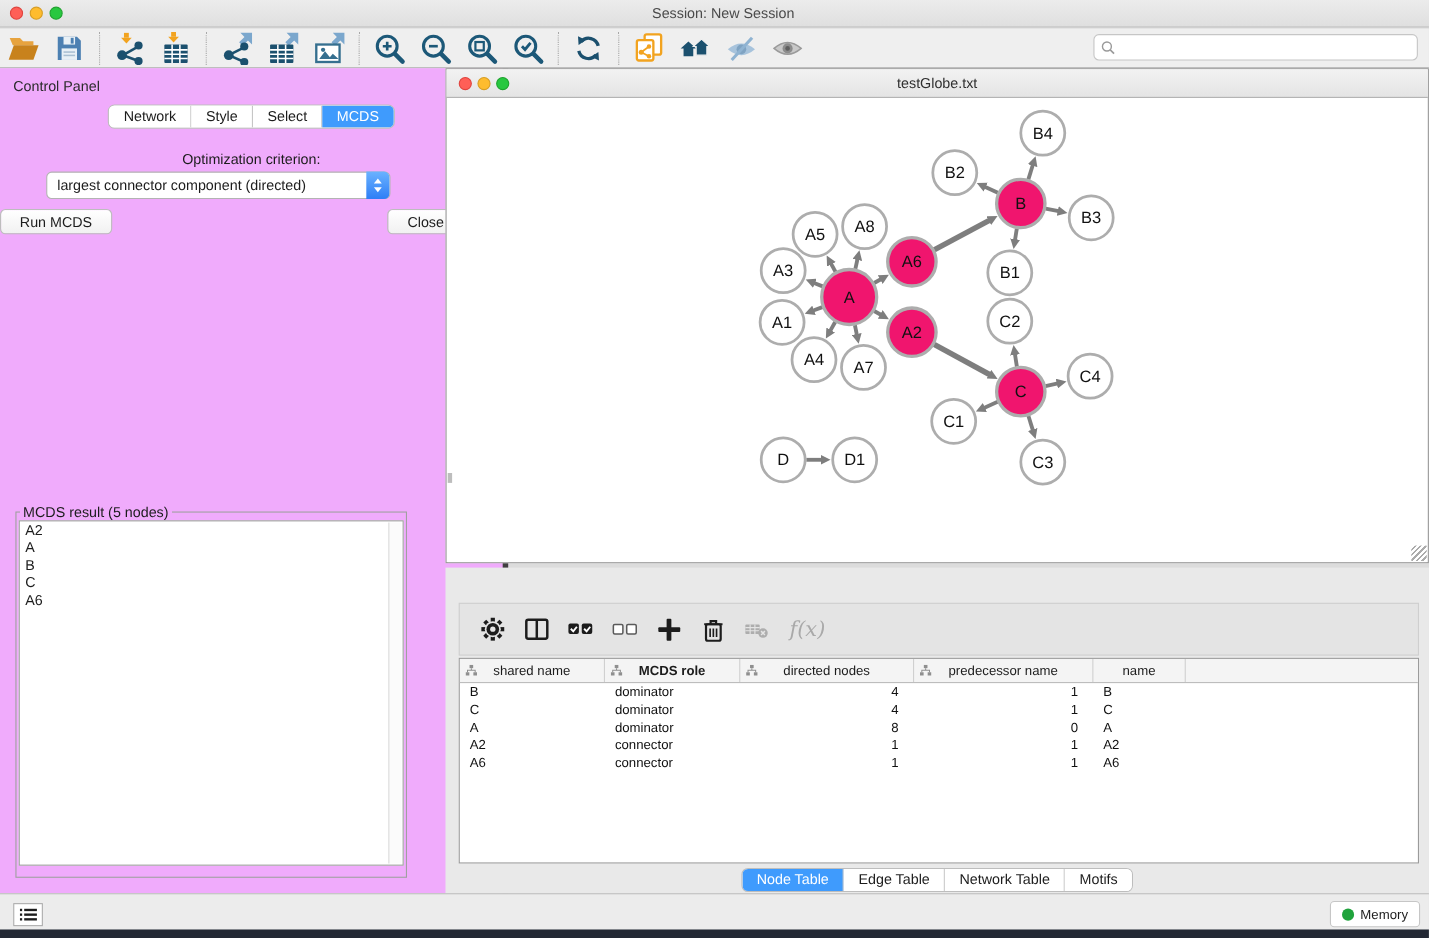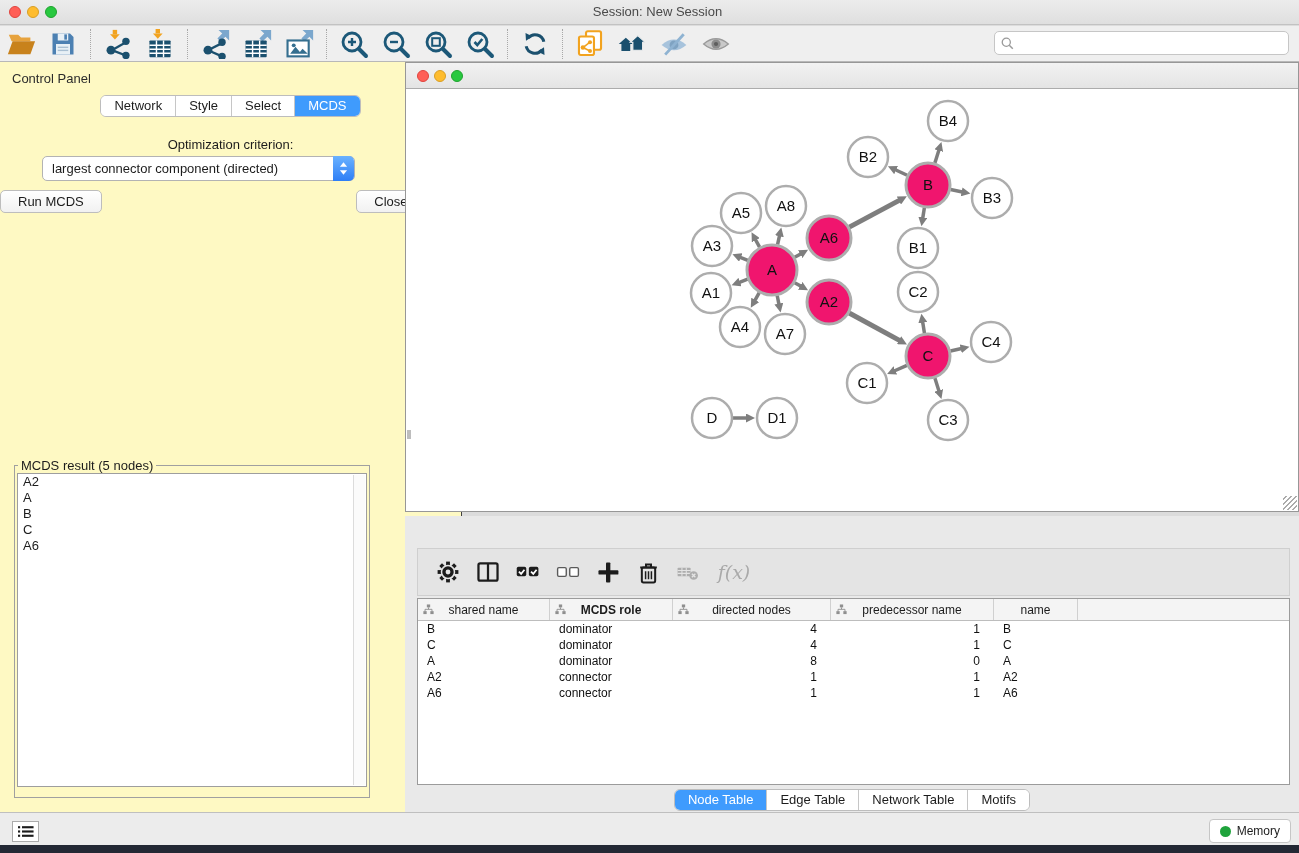--- a/index.html
+++ b/index.html
@@ -22,21 +22,21 @@
   .tbtn { width:42px; height:32px; display:flex; align-items:center; justify-content:center; }
   .tsep { width:1px; height:30px; border-left:1px dotted #A8A8A8; margin:0 6px; }
   #search-field { position:absolute; right:10px; top:5px; width:295px; height:24px;
     background:#FFFFFF; border:1px solid #C6C6C6; border-radius:5px;
     display:flex; align-items:center; padding-left:6px; }
   #search-field input { border:none; outline:none; flex:1; font-size:13px;
     font-family:"Liberation Sans",sans-serif; background:transparent; margin-left:5px; }
 
   
   #control-panel { position:absolute; left:0; top:62px; width:462px; height:750px;
-    background:#fef9c3; border-right:1px solid #404040; }
+    background:#f0abfc; border-right:5px solid #404040; }
   .panel-head { position:absolute; left:0; top:0; width:100%; height:30px; }
   .panel-title { position:absolute; left:12px; top:9px; font-size:13px; color:#2B2B2B; }
   .float-btn { position:absolute; top:10px; width:11px; height:11px;
     border:1.5px solid #3A3A3A; background:#FFF; }
   .close-btn { position:absolute; top:9px; width:12px; height:12px; }
 
   .segbar { display:inline-flex; border:1px solid #BDBDBD; border-radius:6px;
     overflow:hidden; background:#FFFFFF; height:22px; }
   .seg { padding:0 13px; line-height:20px; font-size:13px; color:#1C1C1C;
     background:#FFFFFF; border-right:1px solid #C6C6C6; white-space:nowrap; }
@@ -325,20 +325,21 @@
       </div>
     </div>
   </fieldset>
 </div>
 
 <div id="network-window">
   <div id="net-titlebar">
     <div class="light red" style="left:11px; top:7px;"></div>
     <div class="light yellow" style="left:28px; top:7px;"></div>
     <div class="light green" style="left:45px; top:7px;"></div>
+    <div class="title">testGlobe.txt</div>
   </div>
   <div id="net-canvas">
     <svg id="graph-svg" width="890" height="421">
       <defs>
         <marker id="arrow" markerWidth="10" markerHeight="9" refX="2" refY="4.5" orient="auto" markerUnits="userSpaceOnUse">
           <path d="M0 0L9 4.5L0 9z" fill="#7E7E7E"></path>
         </marker>
       </defs>
       <g id="edge-layer">
           <line x1="352.57792938034044" y1="157.15941853804526" x2="347.8553864603895" y2="148.47603316910335" stroke="#7E7E7E" stroke-width="3.5" marker-end="url(#arrow)"></line>

